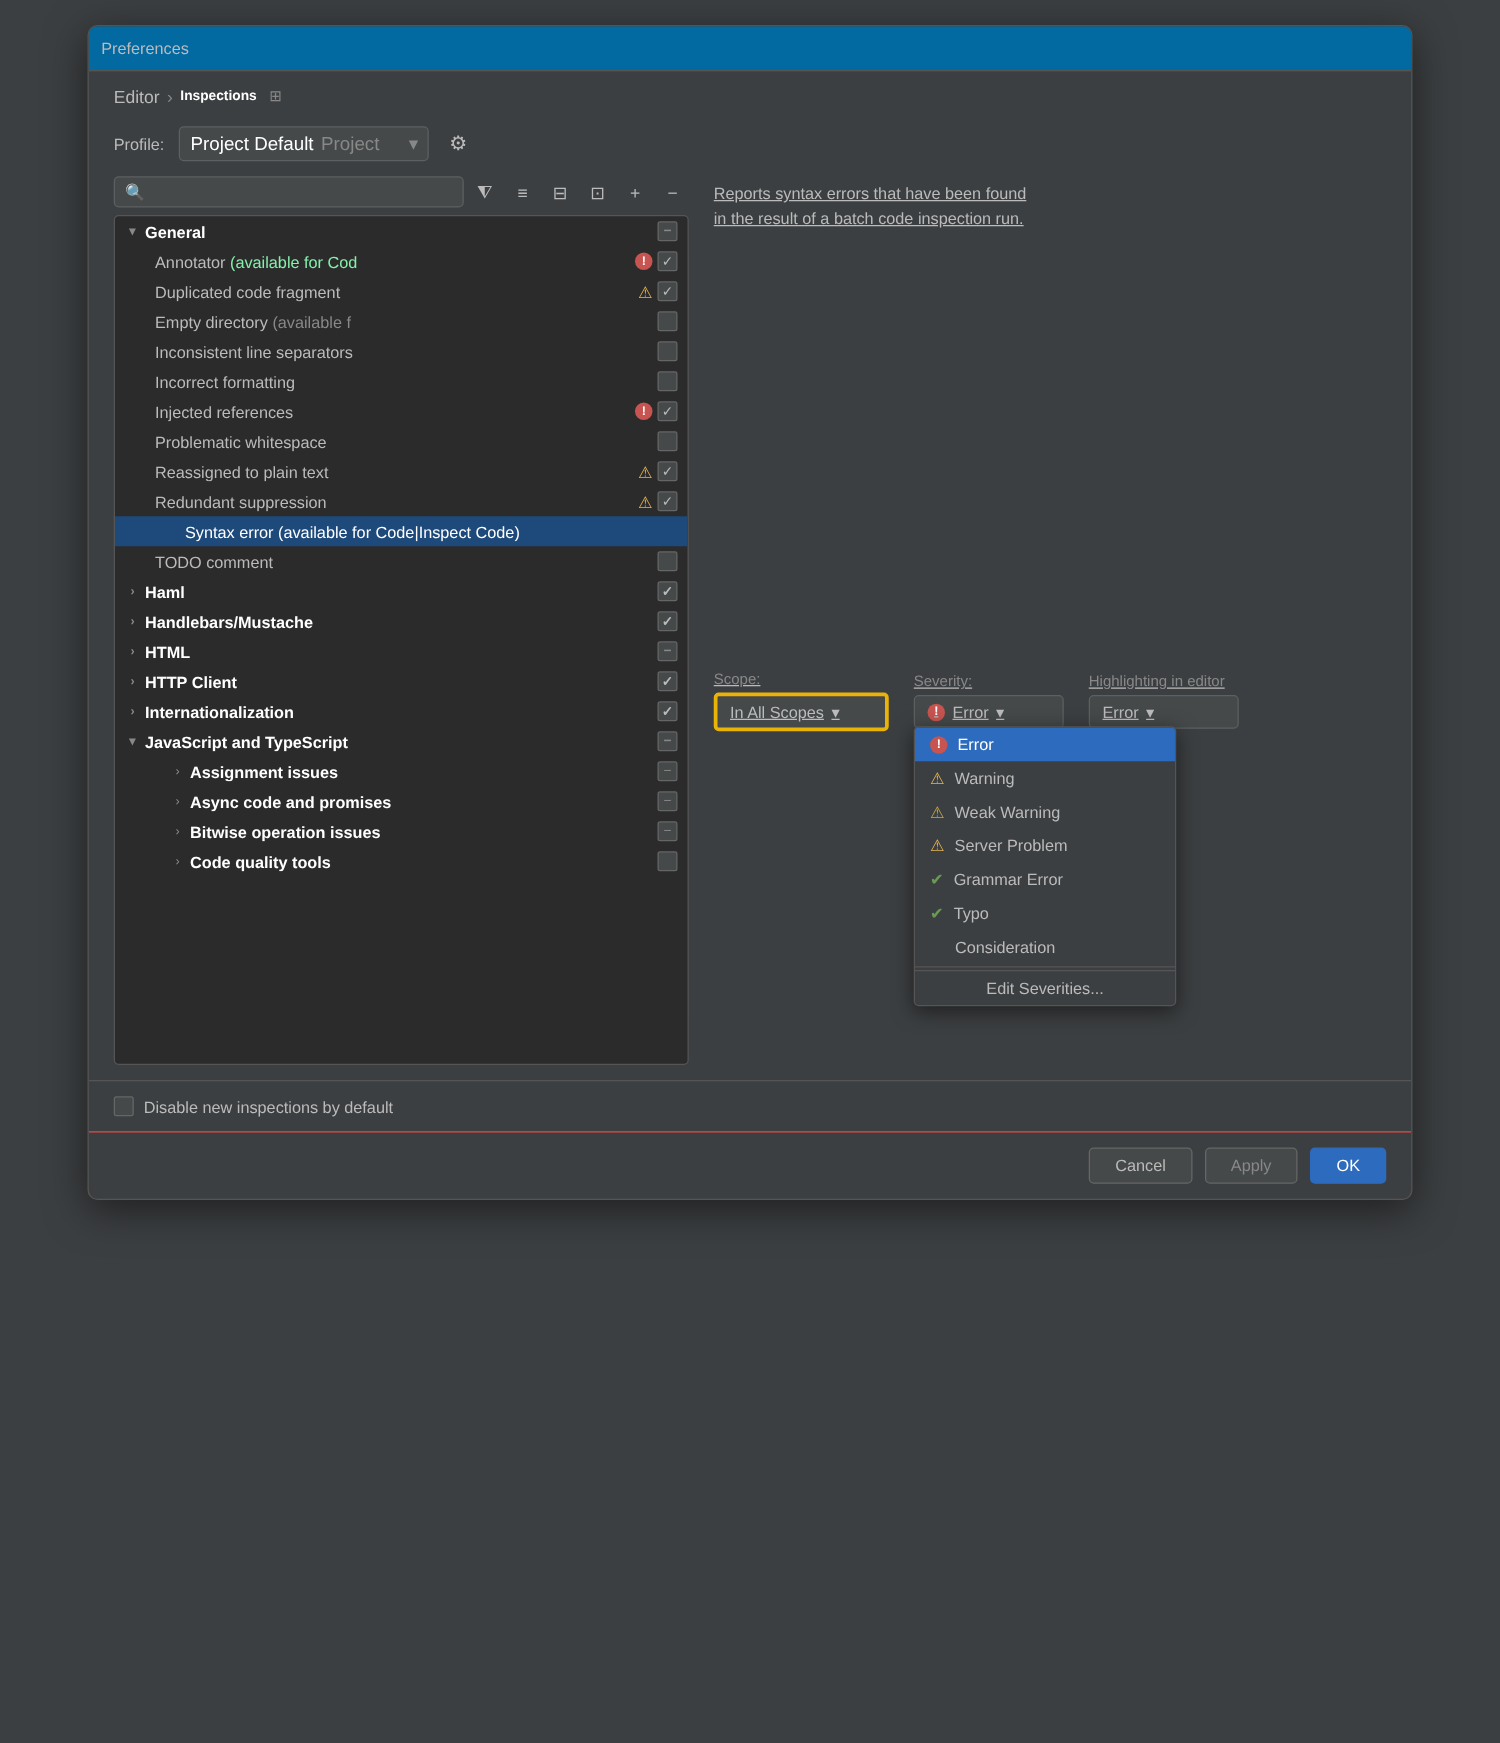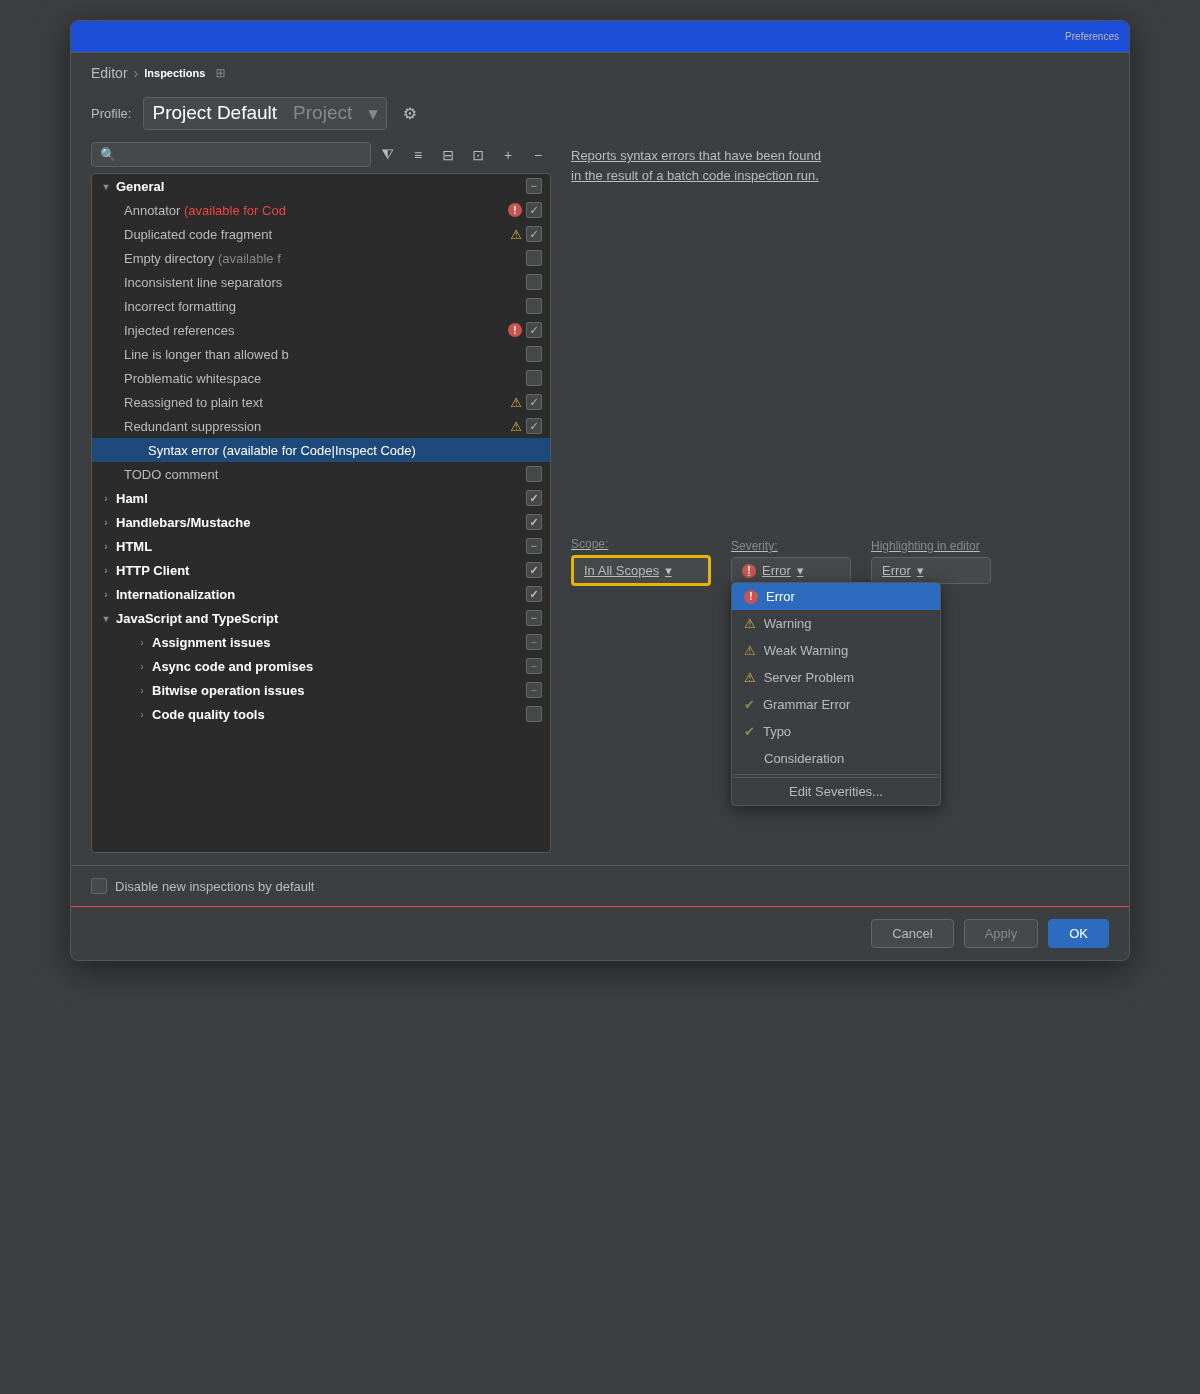--- a/index.html
+++ b/index.html
@@ -18,25 +18,25 @@
     .dialog {
       width: 1060px;
       background: #3c3f41;
       border: 1px solid #555;
       border-radius: 8px;
       margin-top: 20px;
       overflow: hidden;
       box-shadow: 0 8px 32px rgba(0,0,0,0.5);
     }
     .dialog-title {
-      text-align: right;
+      text-align: left;
       padding: 10px;
       color: #bbbbbb;
-      font-size: 10px;
-      background: #1d4ed8;
+      font-size: 13px;
+      background: #0369a1;
       border-bottom: 1px solid #555;
     }
     .breadcrumb {
       display: flex;
       align-items: center;
       padding: 12px 20px 8px 20px;
       gap: 6px;
       font-size: 14px;
     }
     .profile-row {
@@ -44,24 +44,24 @@
       align-items: center;
       padding: 8px 20px 12px 20px;
       gap: 12px;
     }
     .profile-dropdown {
       background: #45494a;
       border: 1px solid #5c6060;
       border-radius: 4px;
       padding: 4px 8px;
       color: #bbbbbb;
-      font-size: 19px;
-      display: flex;
-      align-items: flex-start;
-      gap: 16px;
+      font-size: 15px;
+      display: flex;
+      align-items: flex-end;
+      gap: 6px;
       min-width: 200px;
       cursor: pointer;
     }
     .profile-dropdown-name {
       color: #ffffff;
     }
     .profile-dropdown-sub {
       color: #888;
     }
     .chevron-down {
@@ -422,21 +422,21 @@
 
       <div class="tree-container">
 
         <div class="tree-item group-header">
           <span class="expand-icon">▾</span>
           <span class="item-label bold">General</span>
           <div class="checkbox dash">−</div>
         </div>
 
         <div class="tree-item child">
-          <span class="item-label">Annotator <span style="color:#ef4444">(available for Cod</span></span>
+          <span class="item-label">Annotator <span style="color:#86efac">(available for Cod</span></span>
           <span class="icon-error-circle">!</span>
           <div class="checkbox checked">✓</div>
         </div>
         <div class="tree-item child">
           <span class="item-label">Duplicated code fragment</span>
           <span class="icon-warning-triangle">⚠</span>
           <div class="checkbox checked">✓</div>
         </div>
         <div class="tree-item child">
           <span class="item-label">Empty directory <span style="color:#888">(available f</span></span>
@@ -447,24 +447,20 @@
           <div class="checkbox"></div>
         </div>
         <div class="tree-item child">
           <span class="item-label">Incorrect formatting</span>
           <div class="checkbox"></div>
         </div>
         <div class="tree-item child">
           <span class="item-label">Injected references</span>
           <span class="icon-error-circle">!</span>
           <div class="checkbox checked">✓</div>
-        </div>
-        <div class="tree-item child">
-          <span class="item-label">Line is longer than allowed b</span>
-          <div class="checkbox"></div>
         </div>
         <div class="tree-item child">
           <span class="item-label">Problematic whitespace</span>
           <div class="checkbox"></div>
         </div>
         <div class="tree-item child">
           <span class="item-label">Reassigned to plain text</span>
           <span class="icon-warning-triangle">⚠</span>
           <div class="checkbox checked">✓</div>
         </div>

